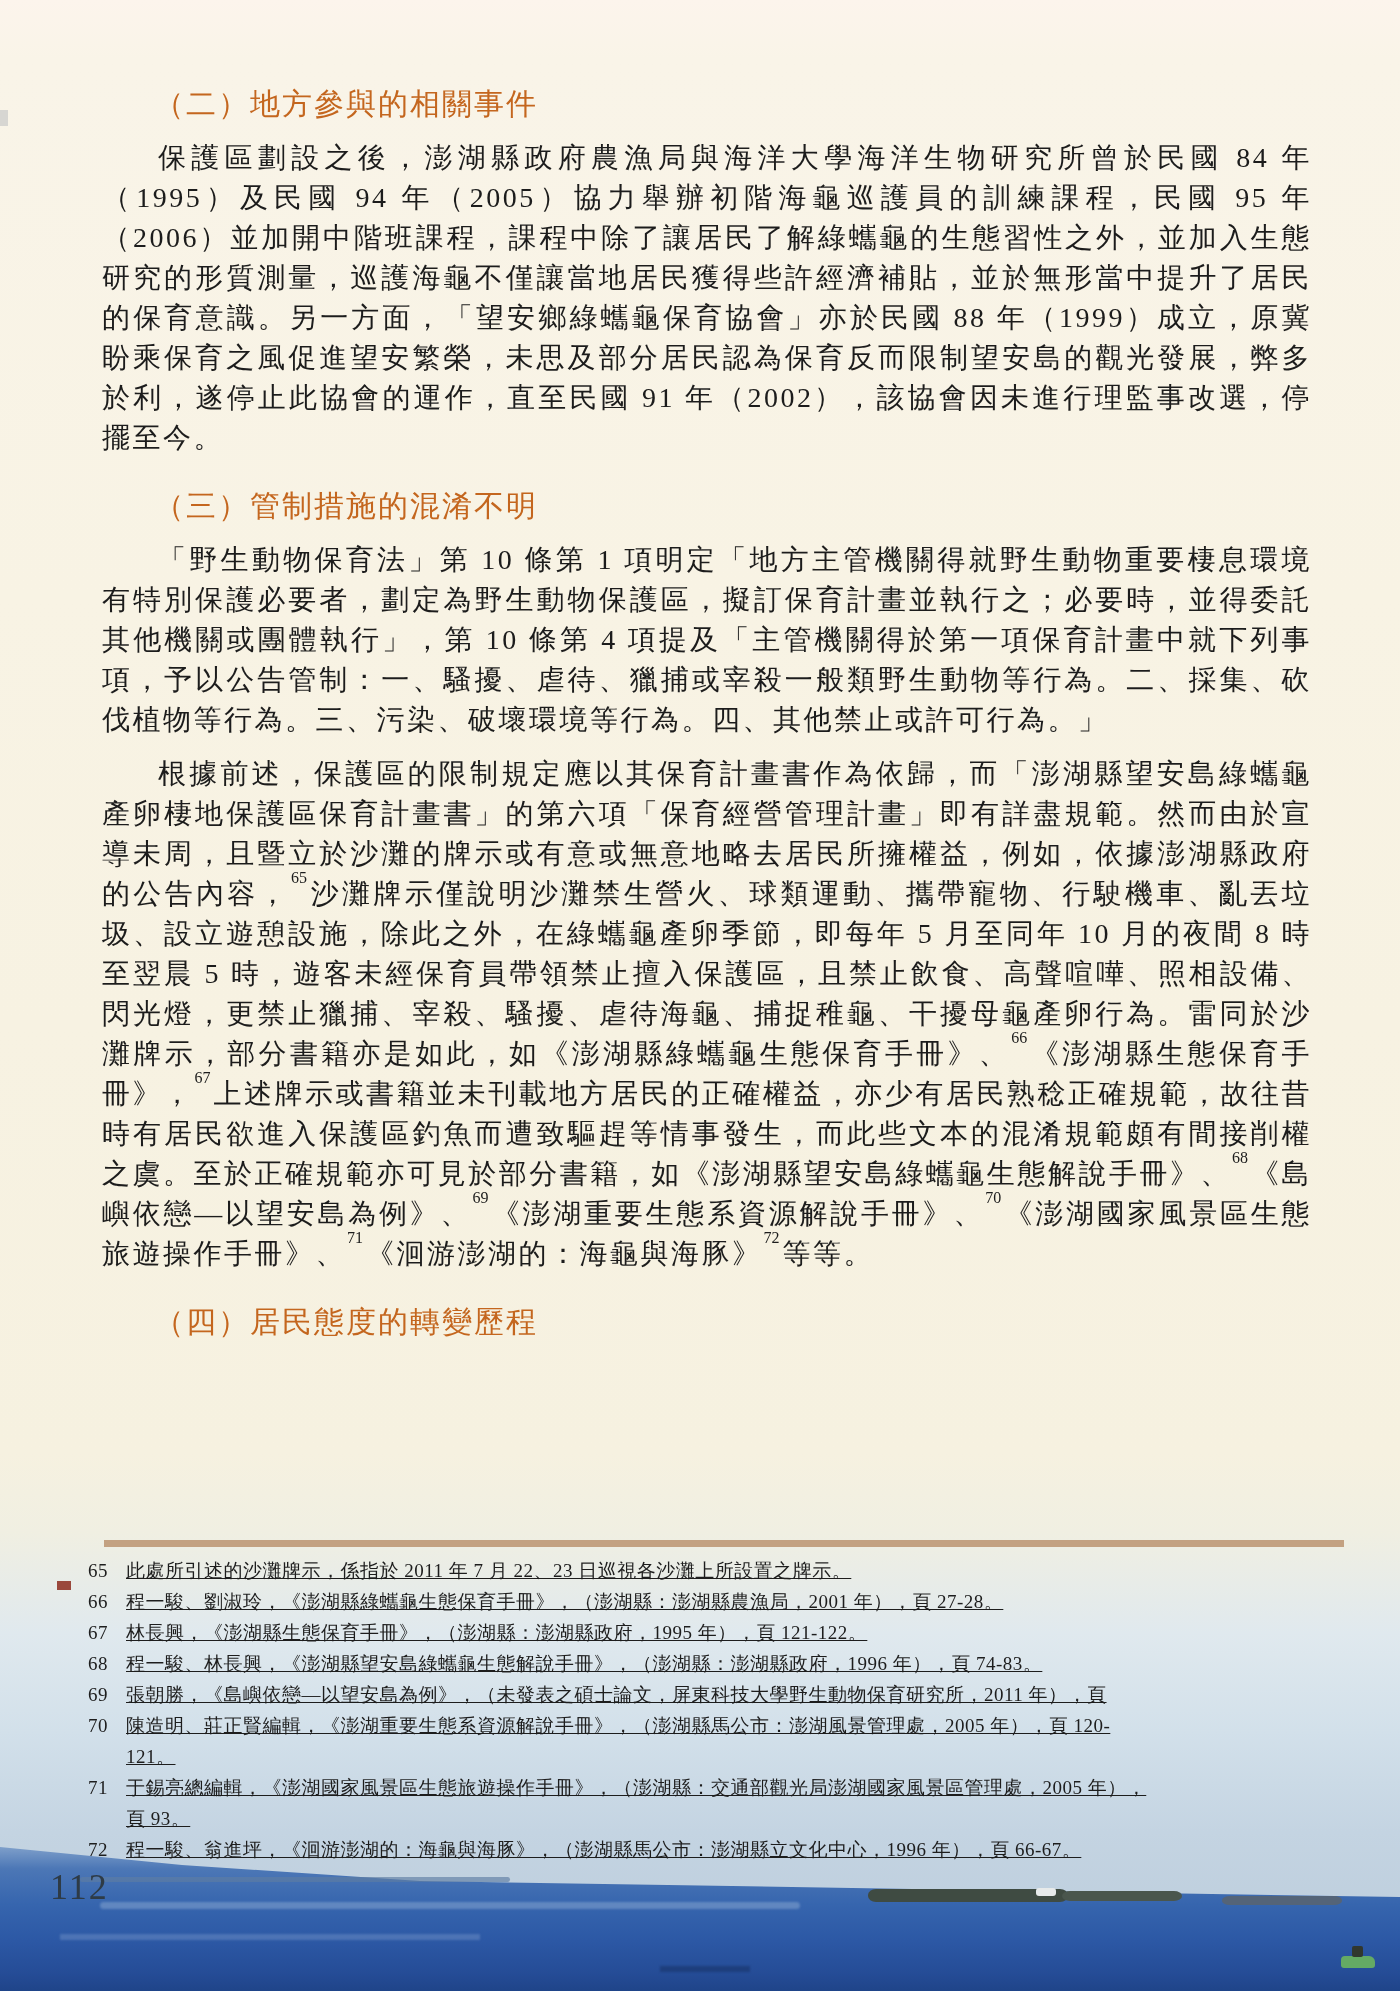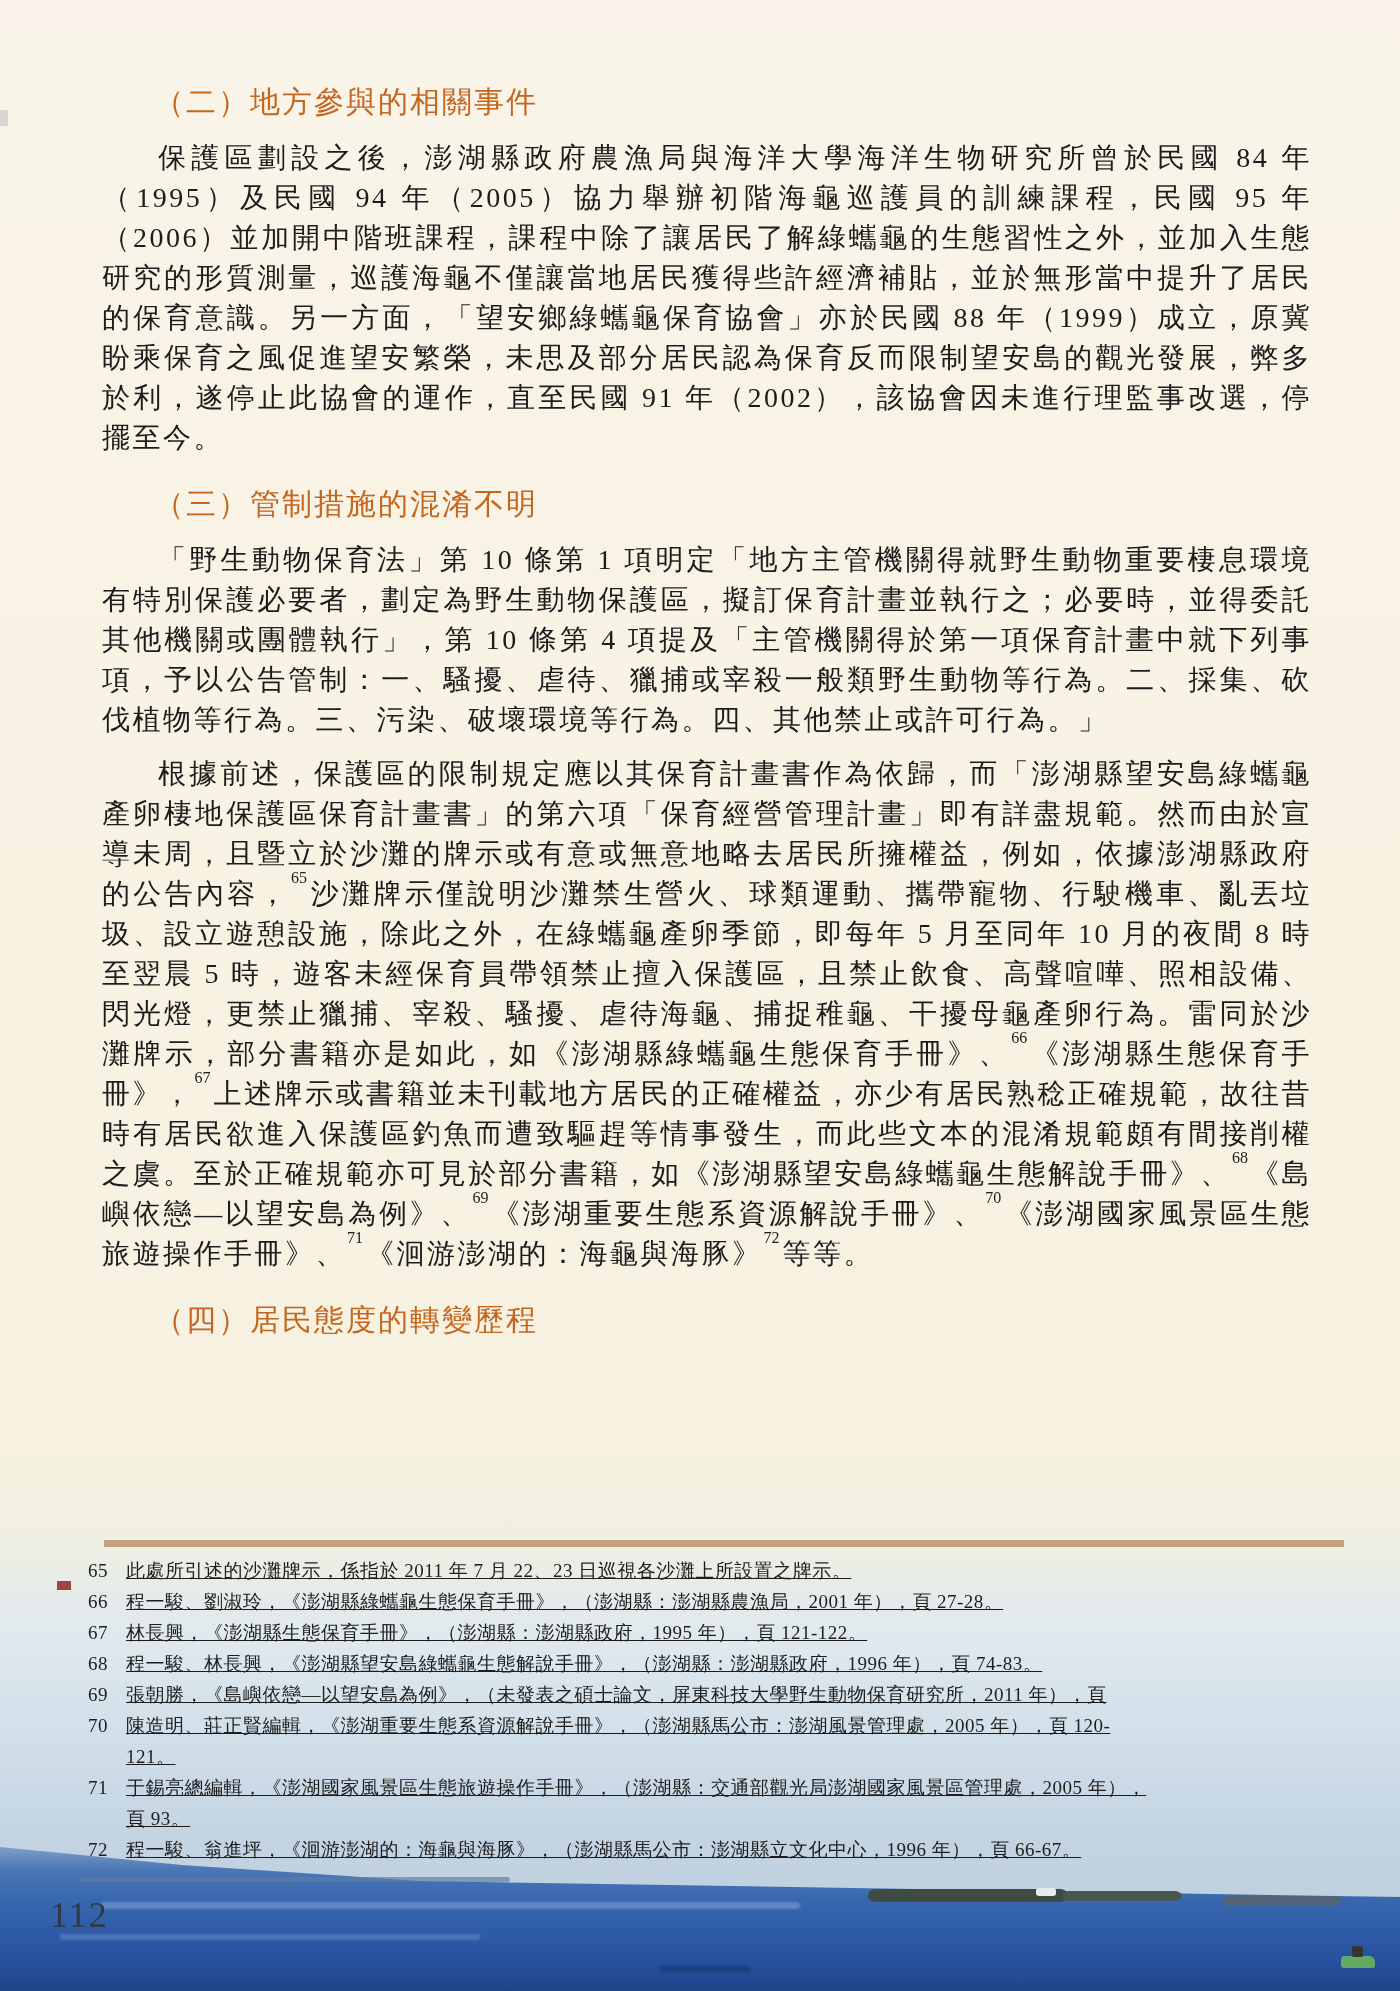--- a/index.html
+++ b/index.html
@@ -9,42 +9,42 @@
     background:linear-gradient(180deg,
       #fcf4ec 0%, #f9f4e8 3%, #f8f3e4 30%, #f6f1e0 73%,
       #f0efe2 77%, #e0e9ee 82%, #d2e0ea 87%, #c4d4e2 92%, #b9cada 100%);
     font-family:"Liberation Serif","DejaVu Serif",serif;
   }
   .article{
     position:absolute;top:0;left:0;width:1400px;height:1538px;
     padding:86px 88px 0 90px;box-sizing:border-box;overflow:hidden;z-index:5;
   }
   .heading{
-    font-family:Liberation Mono, monospace;
+    font-family:Liberation Sans, sans-serif;
     font-size:30px;line-height:1.2;color:#c4661e;letter-spacing:2px;
     margin:30px 0 16px 64px;font-weight:500;
   }
   .heading:first-child{margin-top:0;}
   .bodyp{
     font-size:28px;line-height:40px;color:#1c1c1c;letter-spacing:2.5px;
     text-align:justify;text-indent:2em;margin:0 0 14px 12px;
   }
   sup.fnref{
     font-size:16px;letter-spacing:0;line-height:0;
     position:relative;top:-10px;margin:0 3px 0 1px;
   }
   .footnotes{position:absolute;left:88px;top:1540px;width:1262px;z-index:6;}
   .fnbar{height:7px;width:1240px;margin-left:16px;background:#c3a181;}
   .fnlist{margin-top:8px;}
   .fnrow{display:flex;font-size:19px;line-height:31px;color:#1d1d1d;letter-spacing:.5px;}
   .fnnum{width:38px;flex:0 0 38px;}
   .fntext{flex:1;text-decoration:underline;}
   .pagenum{
     position:absolute;left:50px;top:1866px;z-index:8;
-    font-size:36px;color:#2e3b46;letter-spacing:2px;margin-top:28px;
+    font-size:36px;color:#2e3b46;letter-spacing:2px;
   }
   
   .sea{
     position:absolute;left:0;top:1847px;width:1400px;height:144px;z-index:2;
     clip-path:polygon(0 0,13% 18px,30% 34px,100% 50px,100% 100%,0 100%);
     background:linear-gradient(180deg,#7e9fca 0%,#4c77b6 15%,#3665ae 40%,#2c58a5 65%,#254c96 88%,#1f4489 100%);
   }
   .photo-el{position:absolute;z-index:3;}
   .island1{left:868px;top:1889px;width:200px;height:13px;background:#3f4b42;border-radius:8px/6px;}
   .island1b{left:1062px;top:1891px;width:120px;height:10px;background:#4a564d;border-radius:8px/5px;}

